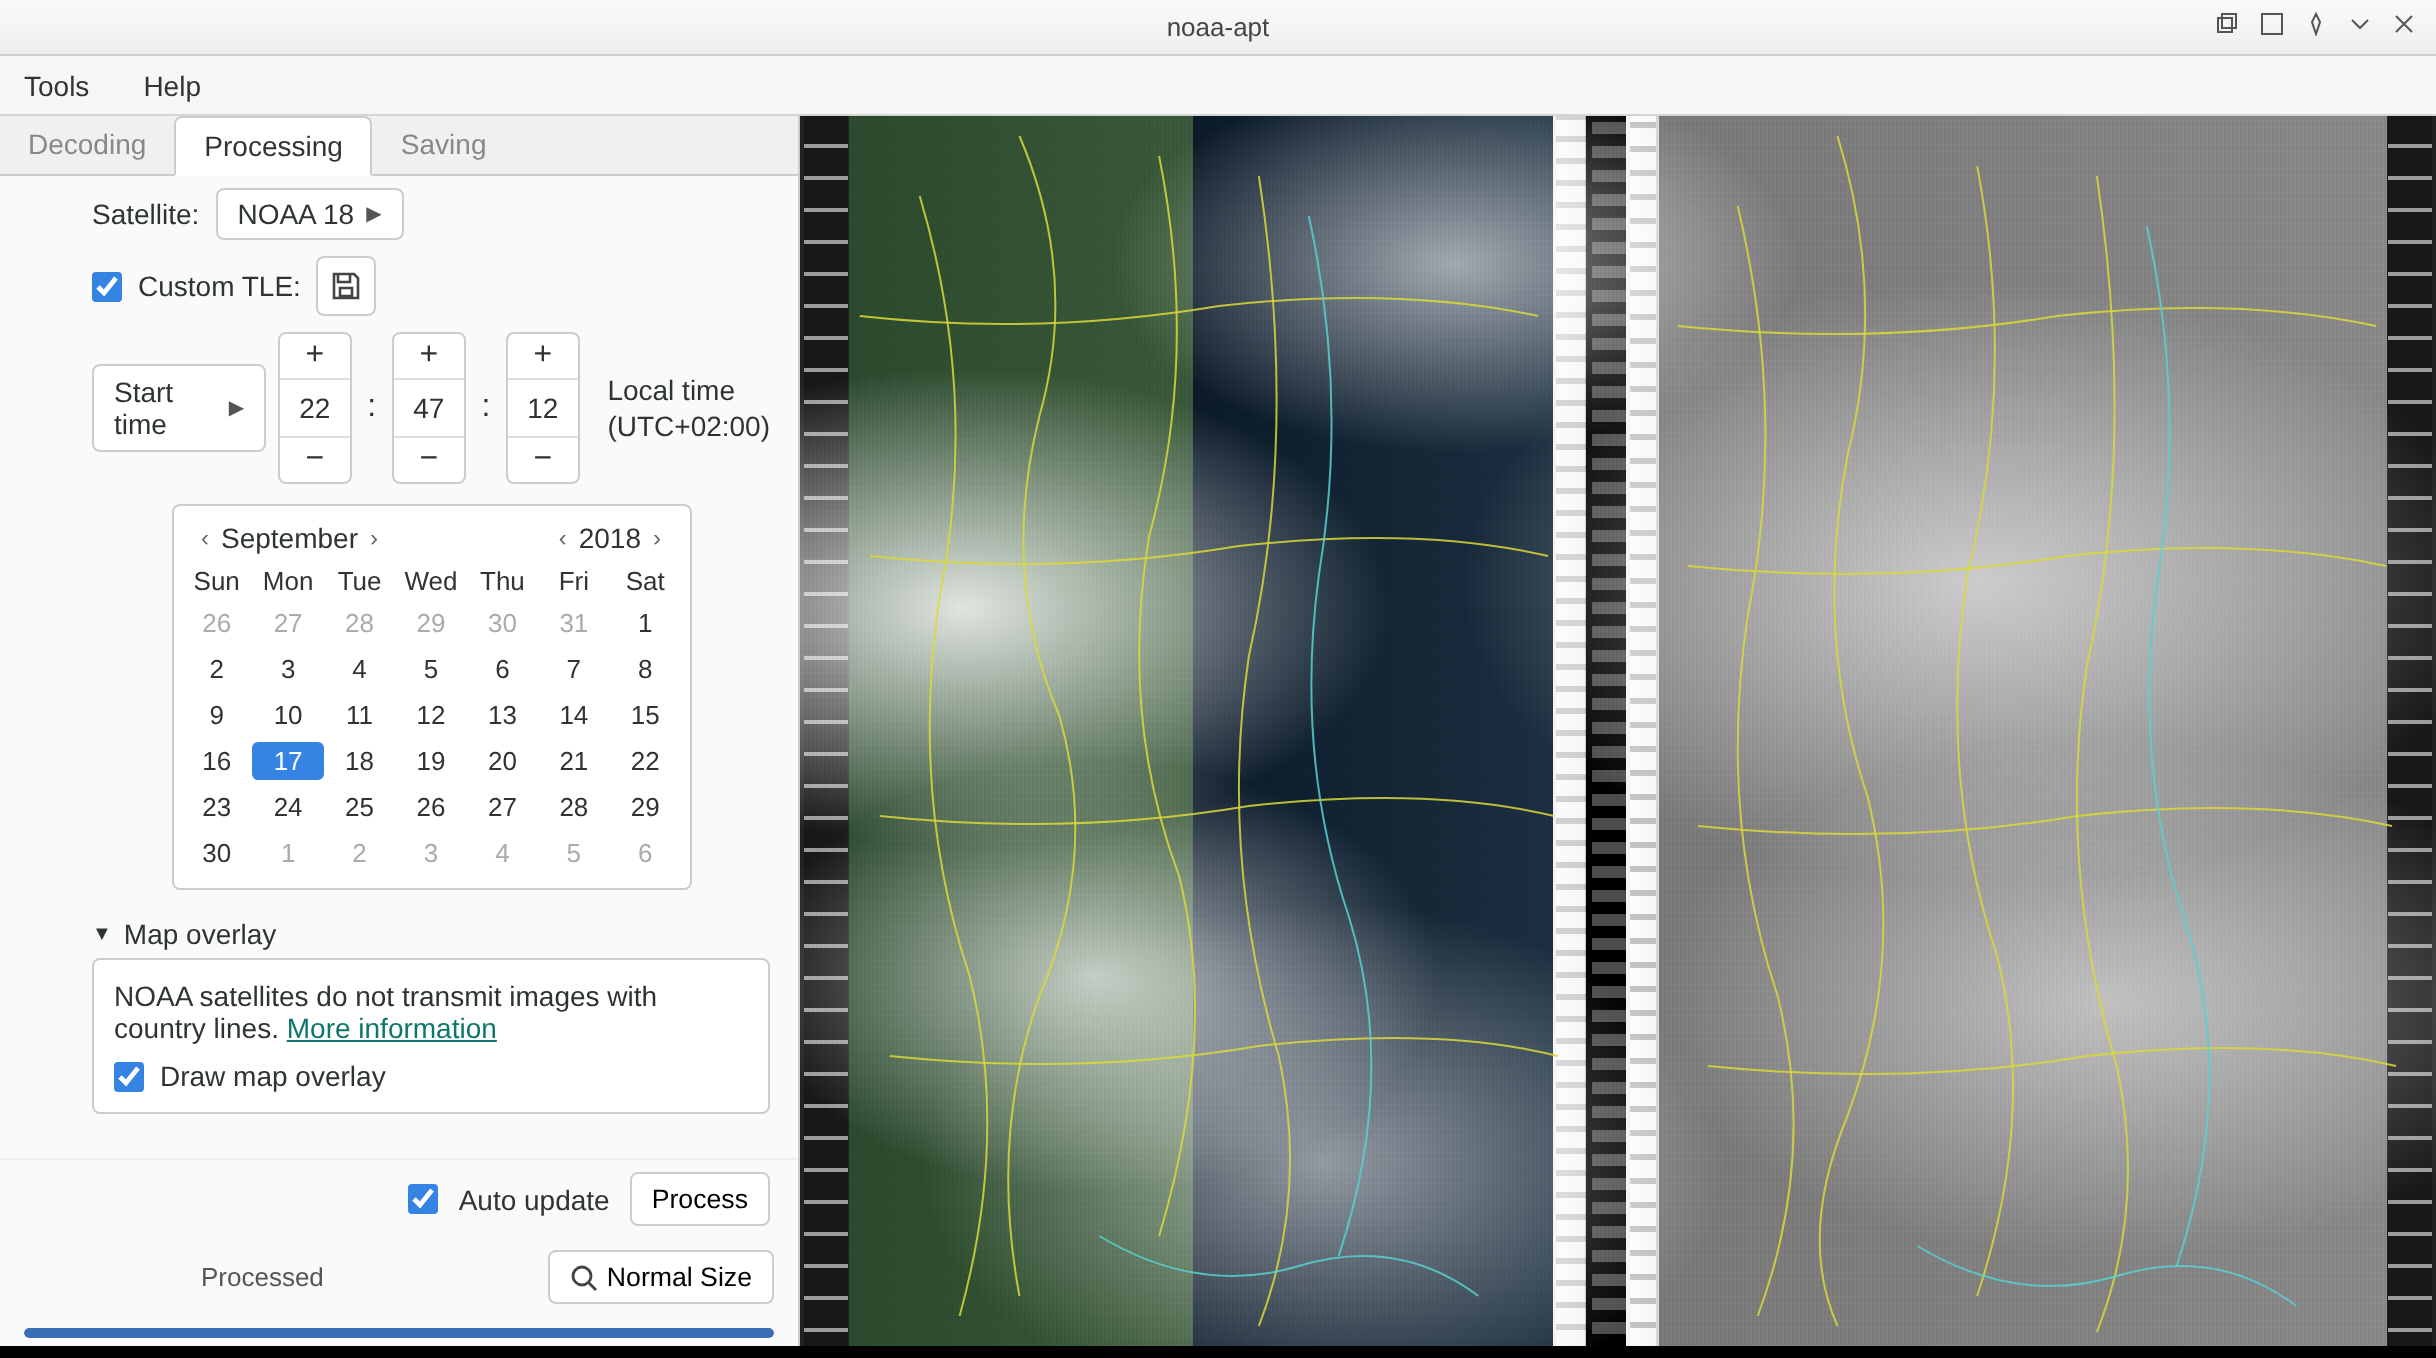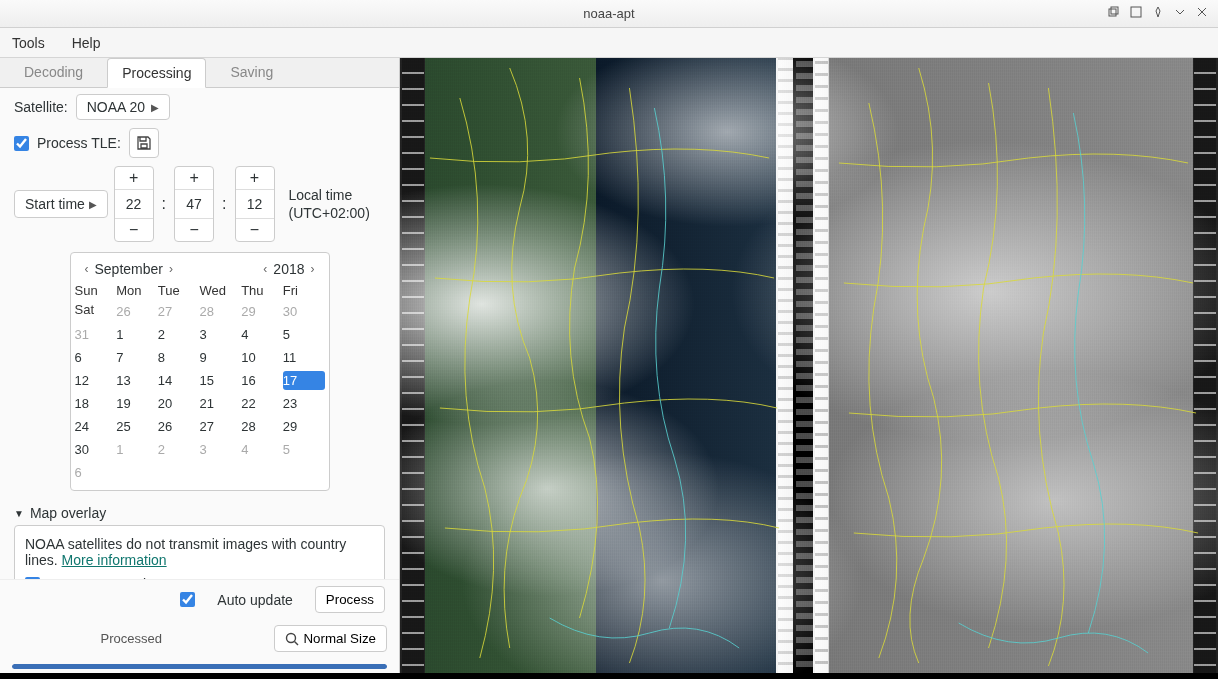--- a/index.html
+++ b/index.html
@@ -7,52 +7,52 @@
 .window { width: 1218px; height: 679px; background: #000; position: relative; }
 .titlebar { height: 28px; background: linear-gradient(#fafafa,#eeeeee); display: flex; align-items: center; justify-content: center; position: relative; border-bottom: 1px solid #d0d0d0; }
 .titlebar-text { font-size: 13px; color: #444; }
 .window-controls { position: absolute; right: 8px; top: 4px; display: flex; gap: 6px; }
 .window-controls span { width: 16px; height: 16px; display: inline-flex; align-items: center; justify-content: center; font-size: 12px; color: #555; cursor: pointer; }
 .menubar { height: 30px; background: #f6f6f6; display: flex; align-items: center; padding: 0 12px; gap: 27px; border-bottom: 1px solid #d5d5d5; }
 .menubar-item { font-size: 14px; color: #333; cursor: pointer; }
 .content { display: flex; height: 615px; }
 .left-pane { width: 400px; background: #fafafa; border-right: 1px solid #ccc; display: flex; flex-direction: column; }
 .tabs { display: flex; background: #f0f0f0; border-bottom: 1px solid #ccc; }
-.tab { padding: 6px 14px; font-size: 14px; color: #888; cursor: pointer; margin-left: 10px; }
+.tab { padding: 6px 14px; font-size: 14px; color: #888; cursor: pointer; }
 .tab.active { background: #fff; color: #333; border: 1px solid #ccc; border-bottom: 1px solid #fff; border-radius: 4px 4px 0 0; margin-bottom: -1px; }
-.scroll-body { flex: 1; overflow-y: auto; padding: 6px 14px 8px 14px; }
+.scroll-body { flex: 1; overflow-y: auto; padding: 6px 14px 8px 14px; margin-left: 32px; }
 .row { display: flex; align-items: center; gap: 8px; margin-bottom: 8px; }
 .label { font-size: 14px; }
 .dropdown { border: 1px solid #ccc; border-radius: 4px; padding: 4px 10px; background: #fff; display: inline-flex; align-items: center; gap: 6px; cursor: pointer; }
 .chev { font-size: 10px; color: #555; }
 input[type=checkbox] { width: 15px; height: 15px; accent-color: #3584e4; }
 .file-field { flex: 1; border: 1px solid #ccc; border-radius: 4px; padding: 4px 8px; background: #fff; display: flex; align-items: center; gap: 6px; height: 30px; }
 .file-icon { width: 14px; height: 16px; border: 1px solid #888; border-radius: 2px; position: relative; }
 .save-btn { border: 1px solid #ccc; border-radius: 4px; width: 30px; height: 30px; background: #fff; display: flex; align-items: center; justify-content: center; cursor: pointer; }
 .time-area { display: flex; align-items: center; gap: 6px; margin: 6px 0 10px 0; }
 .btn { border: 1px solid #ccc; border-radius: 4px; padding: 5px 10px; background: #fff; cursor: pointer; display: inline-flex; align-items: center; gap: 4px; }
 .spinner { display: flex; flex-direction: column; border: 1px solid #ccc; border-radius: 4px; width: 40px; background: #fff; }
 .spinner .sbtn { text-align: center; padding: 3px 0; font-size: 16px; line-height: 1; cursor: pointer; border-bottom: 1px solid #ddd; }
 .spinner .sval { text-align: center; padding: 6px 0; font-size: 14px; }
 .spinner .sbtn:last-child { border-bottom: none; border-top: 1px solid #ddd; }
 .colon { font-size: 16px; padding: 0 2px; }
 .tz { font-size: 14px; text-align: left; line-height: 1.3; margin-left: 8px; }
 .calendar { border: 1px solid #ccc; border-radius: 4px; background: #fff; width: 260px; margin: 0 auto 14px auto; padding: 6px 4px 8px 4px; }
 .cal-head { display: flex; justify-content: space-between; align-items: center; padding: 2px 6px 6px 6px; }
 .cal-nav { font-size: 12px; color: #666; cursor: pointer; padding: 0 4px; }
-.cal-grid { display: grid; grid-template-columns: repeat(6, 1fr); row-gap: 4px; }
+.cal-grid { display: grid; grid-template-columns: repeat(7, 1fr); text-align: center; row-gap: 4px; }
 .cal-dow { font-size: 13px; color: #333; }
 .cal-day { font-size: 13px; padding: 2px 0; cursor: pointer; }
 .cal-day.muted { color: #aaa; }
 .cal-day.sel { background: #3584e4; color: #ffffff; border-radius: 3px; }
 .expander { display: flex; align-items: center; gap: 6px; margin: 6px 0 4px 0; cursor: pointer; }
 .expander .tri { font-size: 10px; }
 .section-box { border: 1px solid #ccc; border-radius: 4px; padding: 10px; background: #fff; }
 .link { color: #0f766e; text-decoration: underline; cursor: pointer; }
-.footer-row { display: flex; align-items: center; justify-content: flex-end; gap: 22px; padding: 6px 14px; border-top: 1px solid #eee; background: #fafafa; }
+.footer-row { display: flex; align-items: center; justify-content: flex-end; gap: 10px; padding: 6px 14px; border-top: 1px solid #eee; background: #fafafa; }
 .status-row { display: flex; align-items: center; gap: 24px; padding: 6px 12px 10px 12px; background: #fafafa; }
 .status-text { flex: 1; text-align: center; font-size: 13px; color: #555; }
 .progress { height: 5px; background: #d0d8e8; border-radius: 3px; margin: 2px 12px 4px 12px; position: relative; overflow: hidden; }
 .progress .bar { position: absolute; left: 0; top: 0; bottom: 0; width: 100%; background: #3a6fb7; border-radius: 3px; }
 .image-pane { flex: 1; background: #000; display: flex; align-items: stretch; justify-content: center; position: relative; overflow: hidden; }
 .sat-img { width: 100%; height: 100%; position: relative; background: linear-gradient(90deg,
   #222 0%, #222 3%,
   #2b4a2e 3%, #3b5a3a 24%,
   #0b1a2a 24%, #1c2f40 46%,
   #f5f5f5 46%, #d0d0d0 48%,
@@ -130,28 +130,28 @@
       <div class="tabs">
         <div class="tab">Decoding</div>
         <div class="tab active">Processing</div>
         <div class="tab">Saving</div>
       </div>
 
       <div class="scroll-body">
         <div class="row">
           <span class="label">Satellite:</span>
           <div class="dropdown">
-            <span>NOAA 20</span>
+            <span>NOAA 18</span>
             <span class="chev">▶</span>
           </div>
         </div>
 
         <div class="row">
           <input type="checkbox" checked="" style="">
-          <span class="label">Process TLE:</span>
+          <span class="label">Custom TLE:</span>
           <div class="save-btn">
             <svg width="16" height="16" viewBox="0 0 16 16">
                 <path d="M2 2 H12 L14 4 V14 H2 Z M4 2 V6 H10 V2 M5 9 H11 V13 H5 Z" fill="none" stroke="#444" stroke-width="1.3"></path>
               </svg>
           </div>
         </div>
 
         <div class="time-area">
           <div class="btn">
             <span>Start time</span>

